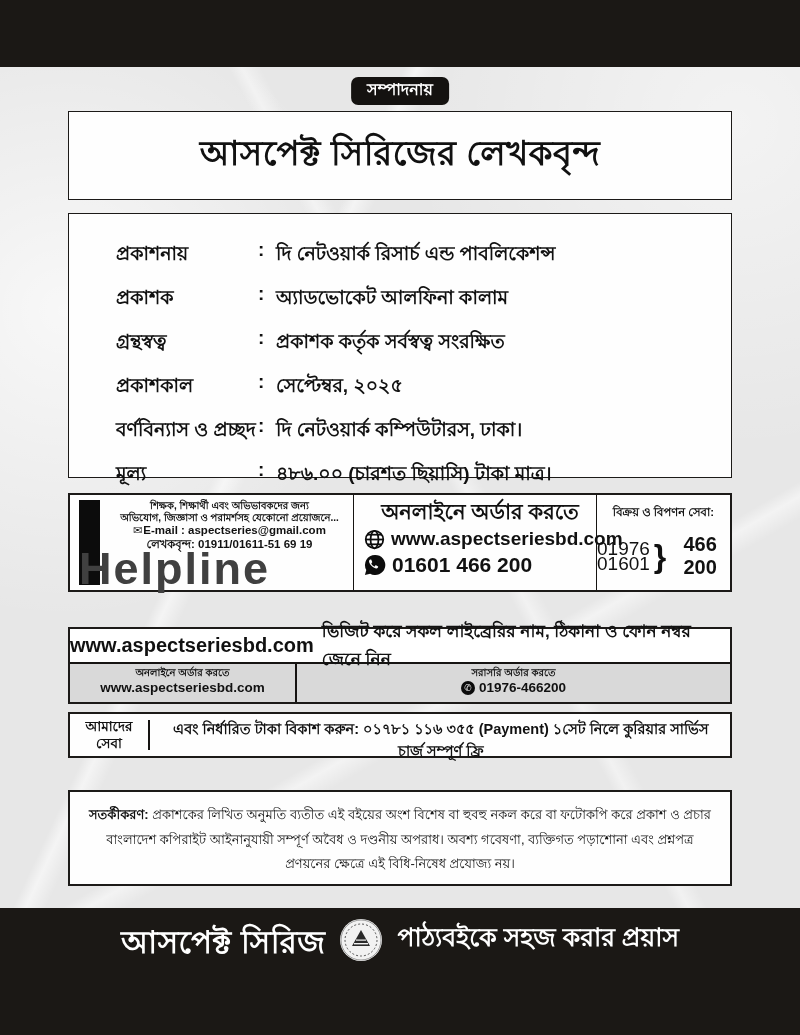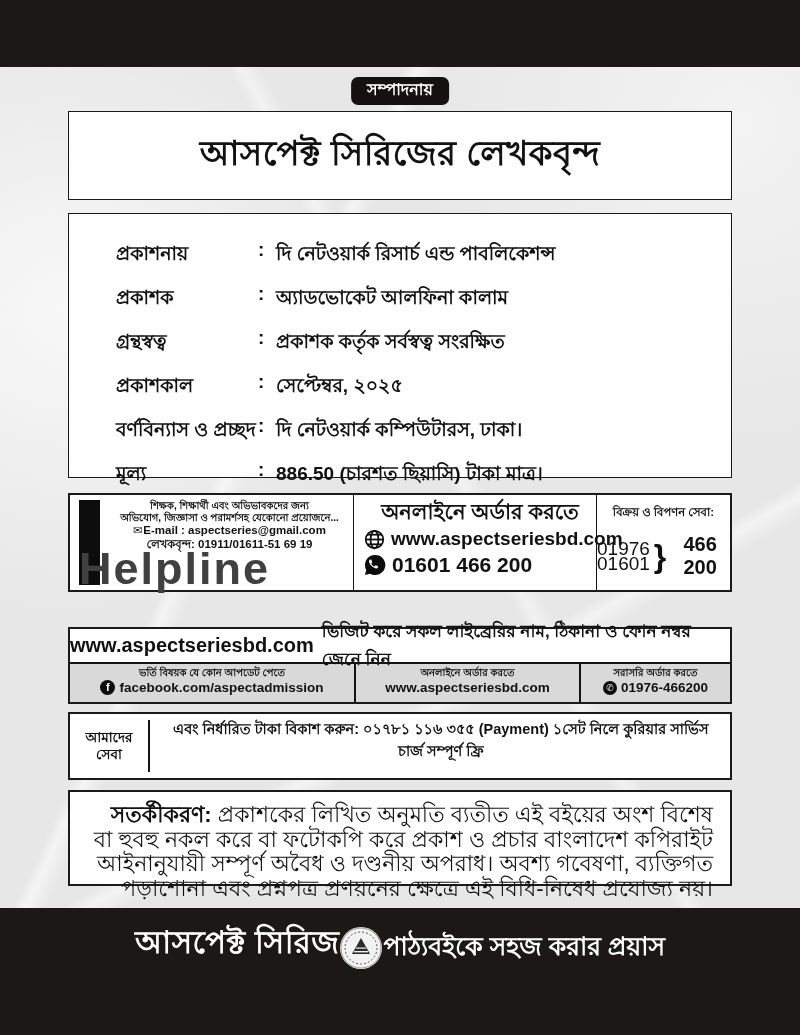--- a/index.html
+++ b/index.html
@@ -60,32 +60,32 @@
   .banner-row1 { height:33px; display:flex; align-items:center; justify-content:center; gap:8px; background:#fff; }
   .banner-site { font-size:20px; font-weight:bold; }
   .banner-tagline { font-size:17px; font-weight:600; }
   .banner-row2 { height:39.5px; background:#d9d9d9; border-top:2px solid #161412; display:flex; }
   .banner-col { padding-top:3px; text-align:center; }
   .banner-col + .banner-col { border-left:2px solid #161412; }
   .bc1 { width:284px; flex:none; } .bc2 { width:225px; flex:none; } .bc3 { flex:1; }
   .banner-caption { font-size:10px; font-weight:600; line-height:12px; }
   .banner-value { font-size:13.5px; font-weight:bold; line-height:17px; display:flex; align-items:center; justify-content:center; gap:4px; }
 
-  .sms-box { top:712px; height:68px; border-width:2.2px; display:flex; }
+  .sms-box { top:712px; height:46px; border-width:2.2px; display:flex; }
   .sms-side { width:78px; flex:none; display:flex; flex-direction:column; align-items:center; justify-content:center; font-size:13.5px; font-weight:600; line-height:17px; }
   .sms-divider { width:1.6px; background:#161412; margin:6px 0; }
   .sms-main { flex:1; padding:4px 8px 0 10px; text-align:center; }
   .sms-line { font-size:14.5px; font-weight:600; line-height:22px; }
   .sms-strong { font-weight:bold; font-size:15.5px; }
 
   .warning-box { top:790px; height:96px; border-width:2.2px; padding:11px 17px; }
-  .warning-text { font-size:22px; font-weight:500; line-height:24.5px; text-align:right; }
+  .warning-text { font-size:13px; font-weight:500; line-height:24.5px; text-align:center; }
   .warning-lead { font-weight:bold; }
 
-  .footer-content { position:absolute; left:0; top:918px; width:800px; display:flex; align-items:flex-end; justify-content:center; gap:0; color:#fff; }
+  .footer-content { position:absolute; left:0; top:918px; width:800px; display:flex; align-items:flex-start; justify-content:center; gap:14px; color:#fff; }
   .footer-brand { font-size:31px; font-weight:bold; letter-spacing:.5px; }
   .footer-slogan { font-size:25px; font-weight:bold; }
   .logo-badge { width:44px; height:44px; flex:none; }
 
   .icon { display:inline-flex; align-items:center; justify-content:center; flex:none; }
   .email-icon { font-family:"DejaVu Sans", sans-serif; font-size:11px; font-weight:bold; margin-right:1px; }
   .fb-circle { width:15px; height:15px; border-radius:50%; background:#0c0c0c; color:#fff; font-size:11px; font-weight:bold; line-height:15px; }
   .phone-circle { width:14px; height:14px; border-radius:50%; background:#0c0c0c; color:#fff; font-family:"DejaVu Sans", sans-serif; font-size:9px; line-height:14px; }
 </style>
 </head>
@@ -123,21 +123,21 @@
       <span class="info-value">সেপ্টেম্বর, ২০২৫</span>
     </div>
     <div class="info-row">
       <span class="info-label">বর্ণবিন্যাস ও প্রচ্ছদ</span>
       <span class="info-colon">:</span>
       <span class="info-value">দি নেটওয়ার্ক কম্পিউটারস, ঢাকা।</span>
     </div>
     <div class="info-row">
       <span class="info-label">মূল্য</span>
       <span class="info-colon">:</span>
-      <span class="info-value">886.50 (চারশত ছিয়াসি) টাকা মাত্র।</span>
+      <span class="info-value">৪৮৬.০০ (চারশত ছিয়াসি) টাকা মাত্র।</span>
     </div>
   </div>
 
   <div class="box helpline-box">
     <div class="hl-col1">
       <div class="hl-lines">
         <div class="hl-line-sm">শিক্ষক, শিক্ষার্থী এবং অভিভাবকদের জন্য</div>
         <div class="hl-line-sm">অভিযোগ, জিজ্ঞাসা ও পরামর্শসহ যেকোনো প্রয়োজনে...</div>
         <div class="hl-line-bold"><span class="email-icon">✉</span><span>E-mail : aspectseries@gmail.com</span></div>
         <div class="hl-line-bold">লেখকবৃন্দ: 01911/01611-51 69 19</div>
@@ -183,27 +183,20 @@
       </div>
     </div>
   </div>
 
   <div class="box banner-box">
     <div class="banner-row1">
       <span class="banner-site">www.aspectseriesbd.com</span>
       <span class="banner-tagline">ভিজিট করে সকল লাইব্রেরির নাম, ঠিকানা ও ফোন নম্বর জেনে নিন</span>
     </div>
     <div class="banner-row2">
-      <div class="banner-col bc1">
-        <div class="banner-caption">ভর্তি বিষয়ক যে কোন আপডেট পেতে</div>
-        <div class="banner-value">
-          <span class="icon fb-circle">f</span>
-          <span>facebook.com/aspectadmission</span>
-        </div>
-      </div>
       <div class="banner-col bc2">
         <div class="banner-caption">অনলাইনে অর্ডার করতে</div>
         <div class="banner-value">www.aspectseriesbd.com</div>
       </div>
       <div class="banner-col bc3">
         <div class="banner-caption">সরাসরি অর্ডার করতে</div>
         <div class="banner-value">
           <span class="icon phone-circle">✆</span>
           <span>01976-466200</span>
         </div>

